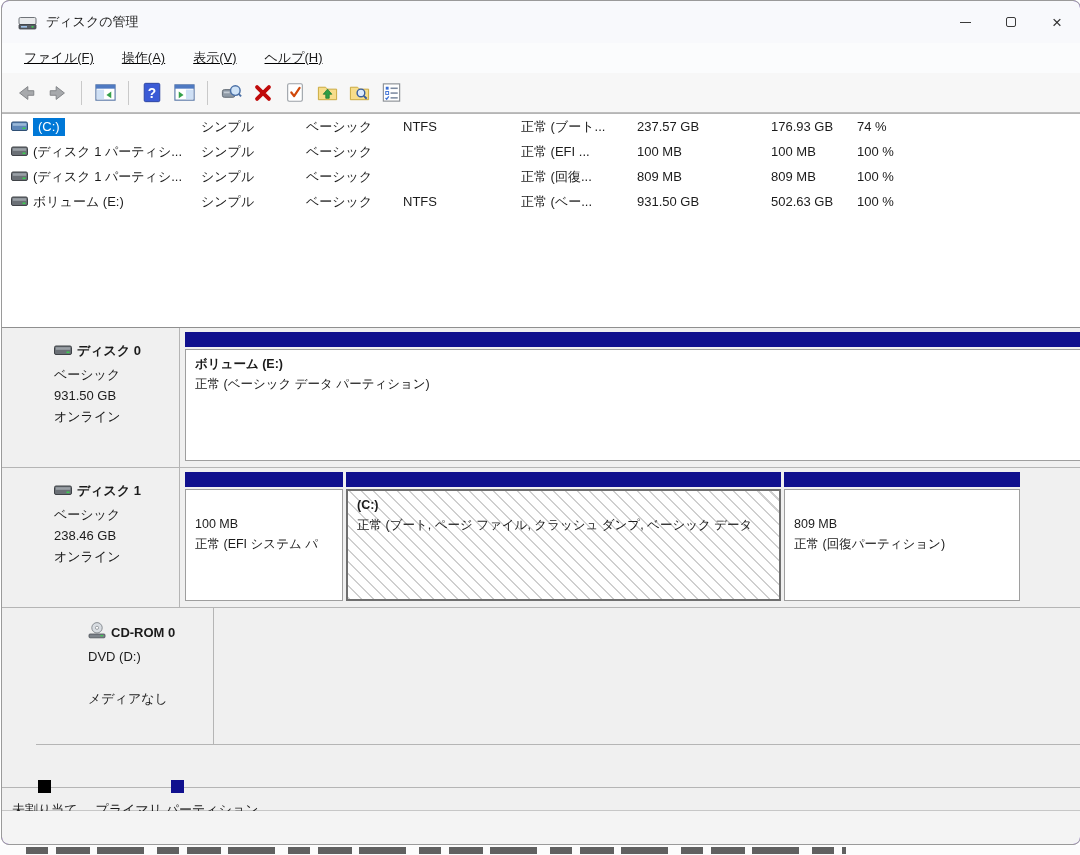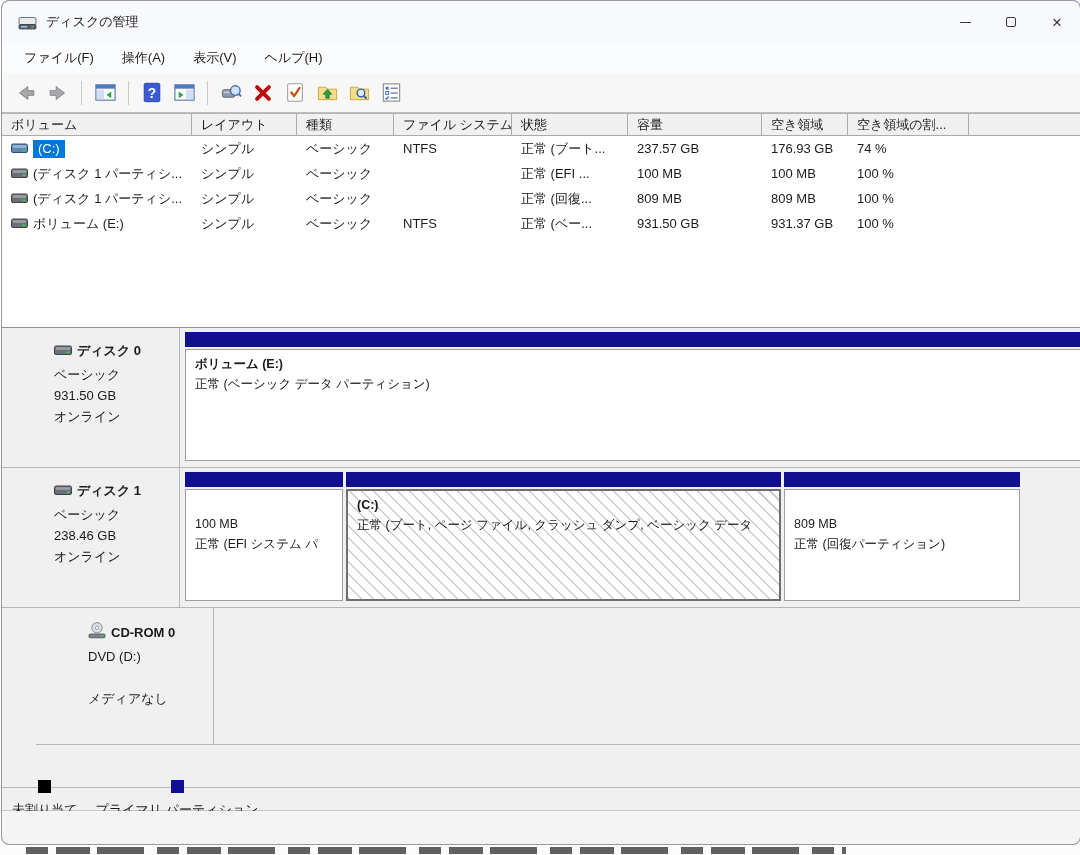--- a/index.html
+++ b/index.html
@@ -13,21 +13,21 @@
   .titlebar { height:42px; background:#f8f9fc; display:flex; align-items:center; flex:none; }
   .title-icon { margin-left:16px; margin-right:9px; display:flex; }
   .title-text { font-size:13px; color:#1b1b1b; }
   .caption-buttons { margin-left:auto; display:flex; height:100%; }
   .cap-btn { width:46px; height:100%; display:flex; align-items:center; justify-content:center; color:#3a3a3a; cursor:default; }
   .min-glyph { width:11px; height:1px; background:#3a3a3a; }
   .max-glyph { width:10px; height:10px; border:1.2px solid #3a3a3a; border-radius:2px; }
   .close-glyph { font-size:17px; line-height:1; color:#333; }
 
   
-  .menubar { height:30px; background:#fbfcfd; display:flex; align-items:center; padding-left:8px; flex:none; }
+  .menubar { height:30px; background:#fbfcfd; display:flex; align-items:center; padding-left:8px; flex:none;text-decoration:underline; }
   .menu-item { font-size:13px; color:#1b1b1b; padding:5px 14px; }
 
   
   .toolbar { height:40px; background:#f7f7f7; border-bottom:1px solid #bdbdbd; display:flex; align-items:center; padding-left:10px; gap:4px; flex:none; }
   .tb-btn { width:28px; height:28px; display:flex; align-items:center; justify-content:center; border-radius:3px; }
   .tb-sep { width:1px; height:24px; background:#c9c9c9; margin:0 5px; }
 
   
   .vol-list { height:214px; background:#ffffff; border-top:1px solid #b5b5b5; flex:none; overflow:hidden; }
   .vl-header { height:22px; background:#f0f0f0; border-bottom:1px solid #ababab; display:flex; font-size:13px; color:#1b1b1b; }
@@ -187,31 +187,20 @@
         <rect x="11" y="6.8" width="7.5" height="1.6" fill="#7c8aa0"></rect>
         <rect x="6" y="11" width="3" height="3" fill="#ffffff" stroke="#3b6fd4" stroke-width="1"></rect>
         <rect x="11" y="11.8" width="7.5" height="1.6" fill="#7c8aa0"></rect>
         <path d="M5.8 17.5 L7 19 L9.2 16" stroke="#3b6fd4" stroke-width="1.3" fill="none"></path>
         <rect x="11" y="16.8" width="7.5" height="1.6" fill="#7c8aa0"></rect>
       </svg>
     </div>
   </div>
 
   <div class="vol-list">
-    <div class="vl-header">
-      <div class="vl-hcell c0">ボリューム</div>
-      <div class="vl-hcell c1">レイアウト</div>
-      <div class="vl-hcell c2">種類</div>
-      <div class="vl-hcell c3">ファイル システム</div>
-      <div class="vl-hcell c4">状態</div>
-      <div class="vl-hcell c5">容量</div>
-      <div class="vl-hcell c6">空き領域</div>
-      <div class="vl-hcell c7">空き領域の割...</div>
-      <div class="vl-hcell cf"></div>
-    </div>
 
     <div class="vl-row">
       <div class="vl-cell c0">
         <span class="vol-icon">
           <svg width="17" height="11" viewBox="0 0 17 11">
               <rect x="0.5" y="1" width="16" height="8.5" rx="1.5" fill="#5f87b8" stroke="#2f4f74"></rect>
               <rect x="1.8" y="2.2" width="13.4" height="2.6" fill="#9bb9d8"></rect>
               <rect x="11.5" y="6.5" width="3" height="1.6" fill="#39d14e"></rect>
             </svg>
         </span>
@@ -275,21 +264,21 @@
               <rect x="11.5" y="6.5" width="3" height="1.6" fill="#39d14e"></rect>
             </svg>
         </span>
         <span>ボリューム (E:)</span>
       </div>
       <div class="vl-cell c1">シンプル</div>
       <div class="vl-cell c2">ベーシック</div>
       <div class="vl-cell c3">NTFS</div>
       <div class="vl-cell c4">正常 (ベー...</div>
       <div class="vl-cell c5">931.50 GB</div>
-      <div class="vl-cell c6">931.37 GB</div>
+      <div class="vl-cell c6">502.63 GB</div>
       <div class="vl-cell c7">100 %</div>
     </div>
   </div>
 
   <div class="graph-panel">
 
     <div class="disk-row">
       <div class="disk-label">
         <div class="dl-title">
           <span>

